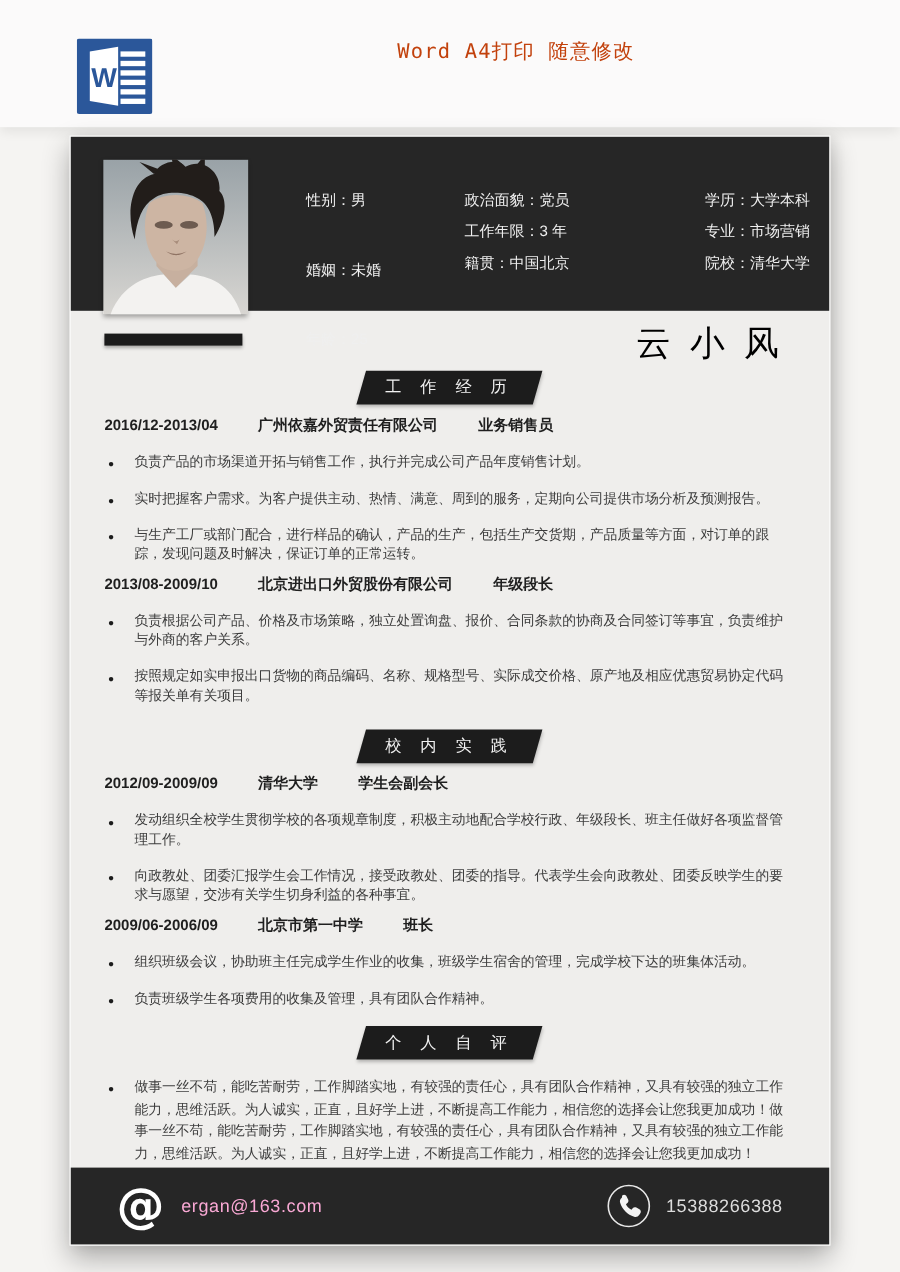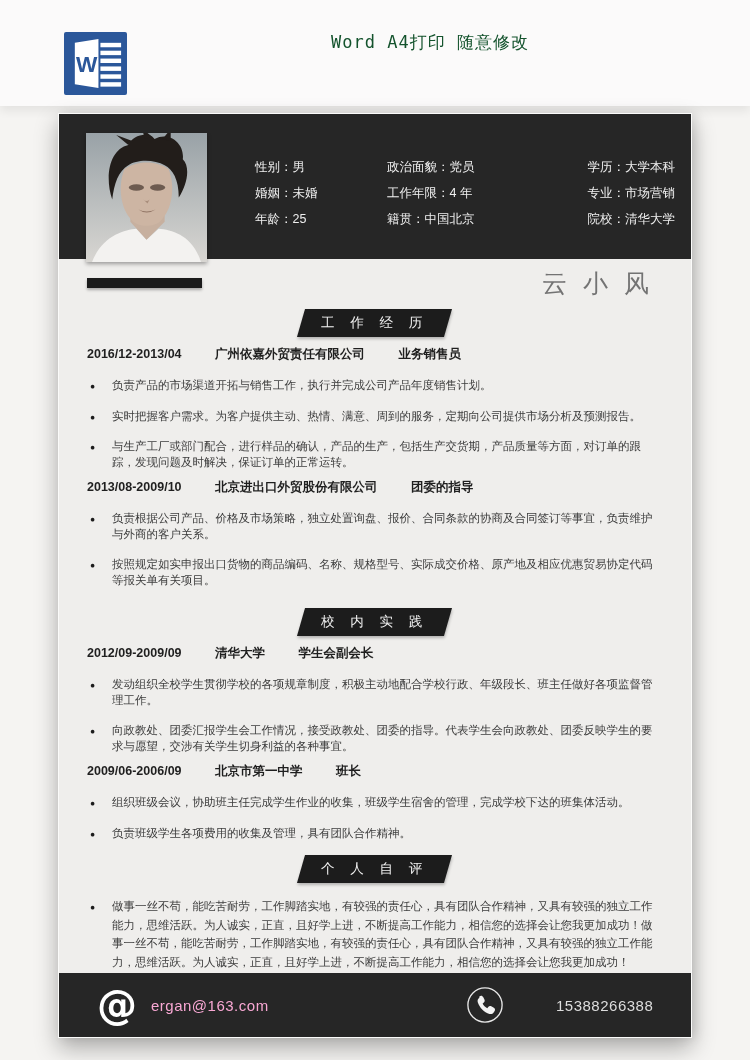--- a/index.html
+++ b/index.html
@@ -6,48 +6,48 @@
   html,body { width:750px; height:1060px; overflow:hidden;
     background:#f5f4f2; font-family:"Liberation Sans","DejaVu Sans",sans-serif; }
 
   
   .topbar { position:absolute; left:0; top:0; width:750px; height:106px;
     background:#fbfafa; box-shadow:0 5px 9px rgba(0,0,0,0.07); }
   .word-icon { position:absolute; left:64px; top:32px; width:63px; height:63px; }
   .titles { position:absolute; left:150px; top:26px; width:560px; }
   .doc-title { font-size:35px; font-weight:bold; color:#141414; letter-spacing:1px;
     white-space:nowrap; overflow:hidden; }
-  .doc-subtitle { margin-top:5px; text-align:center; font-size:17px; color:#14532d;
+  .doc-subtitle { margin-top:5px; text-align:center; font-size:17px; color:#c2410c;
     font-family:"DejaVu Sans Mono","Liberation Mono",monospace; letter-spacing:1px; }
 
   
   .page { position:absolute; left:58px; top:113px; width:634px; height:925px;
     background:#efeeec; border:1px solid #fbfbfa;
     box-shadow:0 10px 22px rgba(0,0,0,0.30), 4px 0 10px rgba(0,0,0,0.08); }
 
   .band { position:relative; width:100%; height:145px; background:#262626; }
   .photo { position:absolute; left:27px; top:19px; width:121px; height:129px;
     z-index:3; box-shadow:0 2px 4px rgba(0,0,0,0.35); }
   .photo svg { width:100%; height:100%; display:block; }
 
   .info-grid { position:absolute; left:196px; top:40px; right:16px;
     display:flex; justify-content:flex-start; }
   .info-col { display:flex; flex-direction:column; }
-  .info-col.c1 { width:144px; }
-  .info-col.c2 { width:164px;justify-content:flex-end; }
+  .info-col.c1 { width:144px;gap:32px; }
+  .info-col.c2 { width:164px; }
   .info-col.c3 { width:150px;text-align:right; }
   .info-item { color:#efefef; font-size:12.5px; line-height:26px; white-space:nowrap; }
 
   
   .body-content { position:relative; padding:0 28px; height:716px; overflow:hidden; }
   .name-row { position:relative; height:50px; }
   .deco-bar { position:absolute; left:0; top:19px; width:115px; height:10px;
     background:#1b1b1b; box-shadow:0 2px 3px rgba(0,0,0,0.3); }
-  .person-name { position:absolute; right:14px; top:8px; font-size:25px;
-    color:#737373; letter-spacing:16px; margin-right:-16px; white-space:nowrap; }
+  .person-name { position:absolute; right:14px; top:8px; font-size:29px;
+    color:#000000; letter-spacing:16px; margin-right:-16px; white-space:nowrap; }
 
   .badge { display:table; margin:0 auto; background:#1c1c1c; color:#f2f2f2;
     padding:5px 20px; transform:skewX(-16deg);
     box-shadow:1px 2px 3px rgba(0,0,0,0.25); }
   .badge > span { display:block; transform:skewX(16deg); font-size:13.5px;
     letter-spacing:6px; white-space:nowrap; }
   .badge.m-work   { margin-top:0; }
   .badge.m-campus { margin-top:20px; }
   .badge.m-self   { margin-top:14px; }
   .badge.m-skill  { margin-top:24px; }
@@ -70,21 +70,21 @@
     font-size:8.5px; color:#1c1c1c; }
   .stars { margin-top:9px; display:flex; }
   .stars svg { width:27px; height:27px; margin-right:-1px; }
 
   
   .page-footer { position:absolute; left:0; bottom:0; width:100%; height:64px;
     background:#262626; display:flex; align-items:center; }
   .at-glyph { font-size:40px; font-weight:bold; color:#fff; margin-left:38px;
     font-family:"DejaVu Sans",sans-serif; line-height:1; }
   .email-text { color:#f9a8d4; font-size:15px; margin-left:14px; letter-spacing:0.5px; }
-  .phone-wrap { position:absolute; left:407px; display:flex; align-items:center;gap:40px; }
+  .phone-wrap { position:absolute; left:446px; display:flex; align-items:center; }
   .phone-circle { width:38px; height:38px; }
   .phone-text { color:#ddd; font-size:15px; margin-left:12px; letter-spacing:0.5px; }
 </style>
 </head>
 <body>
 
 <div class="topbar">
   <svg class="word-icon" viewBox="0 0 64 64">
     <rect width="64" height="64" rx="2" fill="#2b579a"></rect>
     <rect x="37" y="11" width="21" height="4.5" fill="#fff"></rect>
@@ -126,21 +126,21 @@
     </div>
 
     <div class="info-grid">
       <div class="info-col c1">
         <div class="info-item">性别：男</div>
         <div class="info-item">婚姻：未婚</div>
         <div class="info-item">年龄：25</div>
       </div>
       <div class="info-col c2">
         <div class="info-item">政治面貌：党员</div>
-        <div class="info-item">工作年限：4 年</div>
+        <div class="info-item">工作年限：3 年</div>
         <div class="info-item">籍贯：中国北京</div>
       </div>
       <div class="info-col c3">
         <div class="info-item">学历：大学本科</div>
         <div class="info-item">专业：市场营销</div>
         <div class="info-item">院校：清华大学</div>
       </div>
     </div>
   </div>
 
@@ -165,21 +165,21 @@
         <li>负责产品的市场渠道开拓与销售工作，执行并完成公司产品年度销售计划。</li>
         <li>实时把握客户需求。为客户提供主动、热情、满意、周到的服务，定期向公司提供市场分析及预测报告。</li>
         <li>与生产工厂或部门配合，进行样品的确认，产品的生产，包括生产交货期，产品质量等方面，对订单的跟踪，发现问题及时解决，保证订单的正常运转。</li>
       </ul>
     </div>
 
     <div class="entry">
       <div class="entry-head">
         <span>2013/08-2009/10</span>
         <span>北京进出口外贸股份有限公司</span>
-        <span>团委的指导</span>
+        <span>年级段长</span>
       </div>
       <ul class="bullets">
         <li>负责根据公司产品、价格及市场策略，独立处置询盘、报价、合同条款的协商及合同签订等事宜，负责维护与外商的客户关系。</li>
         <li>按照规定如实申报出口货物的商品编码、名称、规格型号、实际成交价格、原产地及相应优惠贸易协定代码等报关单有关项目。</li>
       </ul>
     </div>
 
     <div class="badge m-campus">
       <span>校 内 实 践</span>
     </div>

